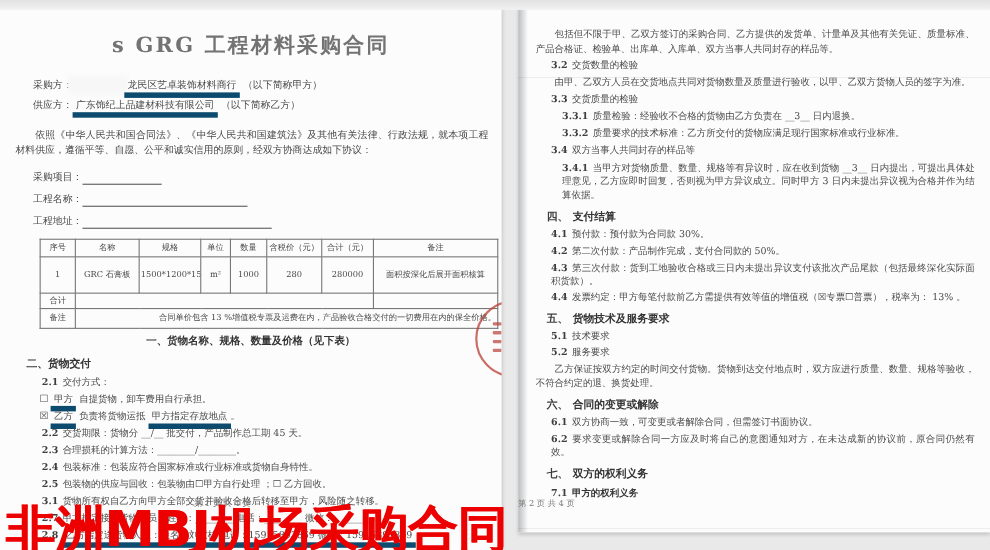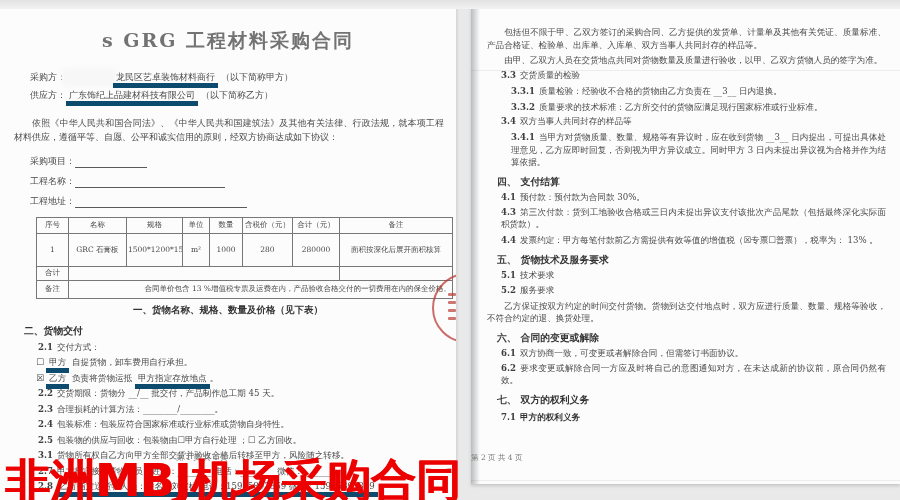--- a/index.html
+++ b/index.html
@@ -185,29 +185,31 @@
     </div>
 </div>
 
 <div class="page" id="page2">
   <div class="edgeshadow"></div>
   <div class="scanline" style="top:64px"></div>
   <div class="scanline" style="top:474px"></div>
 
   <div class="p2c">
     <div class="para">包括但不限于甲、乙双方签订的采购合同、乙方提供的发货单、计量单及其他有关凭证、质量标准、产品合格证、检验单、出库单、入库单、双方当事人共同封存的样品等。</div>
+    <div class="n1"><span class="num">3.2</span><span>交货数量的检验</span></div>
     <div class="para-indent">由甲、乙双方人员在交货地点共同对货物数量及质量进行验收，以甲、乙双方货物人员的签字为准。</div>
     <div class="n1"><span class="num">3.3</span><span>交货质量的检验</span></div>
     <div class="n2 wrap"><span class="num">3.3.1</span><span>质量检验：经验收不合格的货物由乙方负责在 __3__ 日内退换。</span></div>
     <div class="n2 wrap"><span class="num">3.3.2</span><span>质量要求的技术标准：乙方所交付的货物应满足现行国家标准或行业标准。</span></div>
     <div class="n1"><span class="num">3.4</span><span>双方当事人共同封存的样品等</span></div>
     <div class="n2 wrap"><span class="num">3.4.1</span><span>当甲方对货物质量、数量、规格等有异议时，应在收到货物 __3__ 日内提出，可提出具体处理意见，乙方应即时回复，否则视为甲方异议成立。同时甲方 3 日内未提出异议视为合格并作为结算依据。</span></div>
 
     <div class="h"><span class="num">四、</span><span>支付结算</span></div>
     <div class="n1"><span class="num">4.1</span><span>预付款：预付款为合同款 30%。</span></div>
+    <div class="n1"><span class="num">4.2</span><span>第二次付款：产品制作完成，支付合同款的 50%。</span></div>
     <div class="n1 wrap"><span class="num">4.3</span><span>第三次付款：货到工地验收合格或三日内未提出异议支付该批次产品尾款（包括最终深化实际面积货款）。</span></div>
     <div class="n1 wrap"><span class="num">4.4</span><span>发票约定：甲方每笔付款前乙方需提供有效等值的增值税（☒专票☐普票），税率为： 13% 。</span></div>
 
     <div class="h"><span class="num">五、</span><span>货物技术及服务要求</span></div>
     <div class="n1"><span class="num">5.1</span><span>技术要求</span></div>
     <div class="n1"><span class="num">5.2</span><span>服务要求</span></div>
     <div class="para-indent">乙方保证按双方约定的时间交付货物。货物到达交付地点时，双方应进行质量、数量、规格等验收，不符合约定的退、换货处理。</div>
 
     <div class="h"><span class="num">六、</span><span>合同的变更或解除</span></div>
     <div class="n1"><span class="num">6.1</span><span>双方协商一致，可变更或者解除合同，但需签订书面协议。</span></div>

